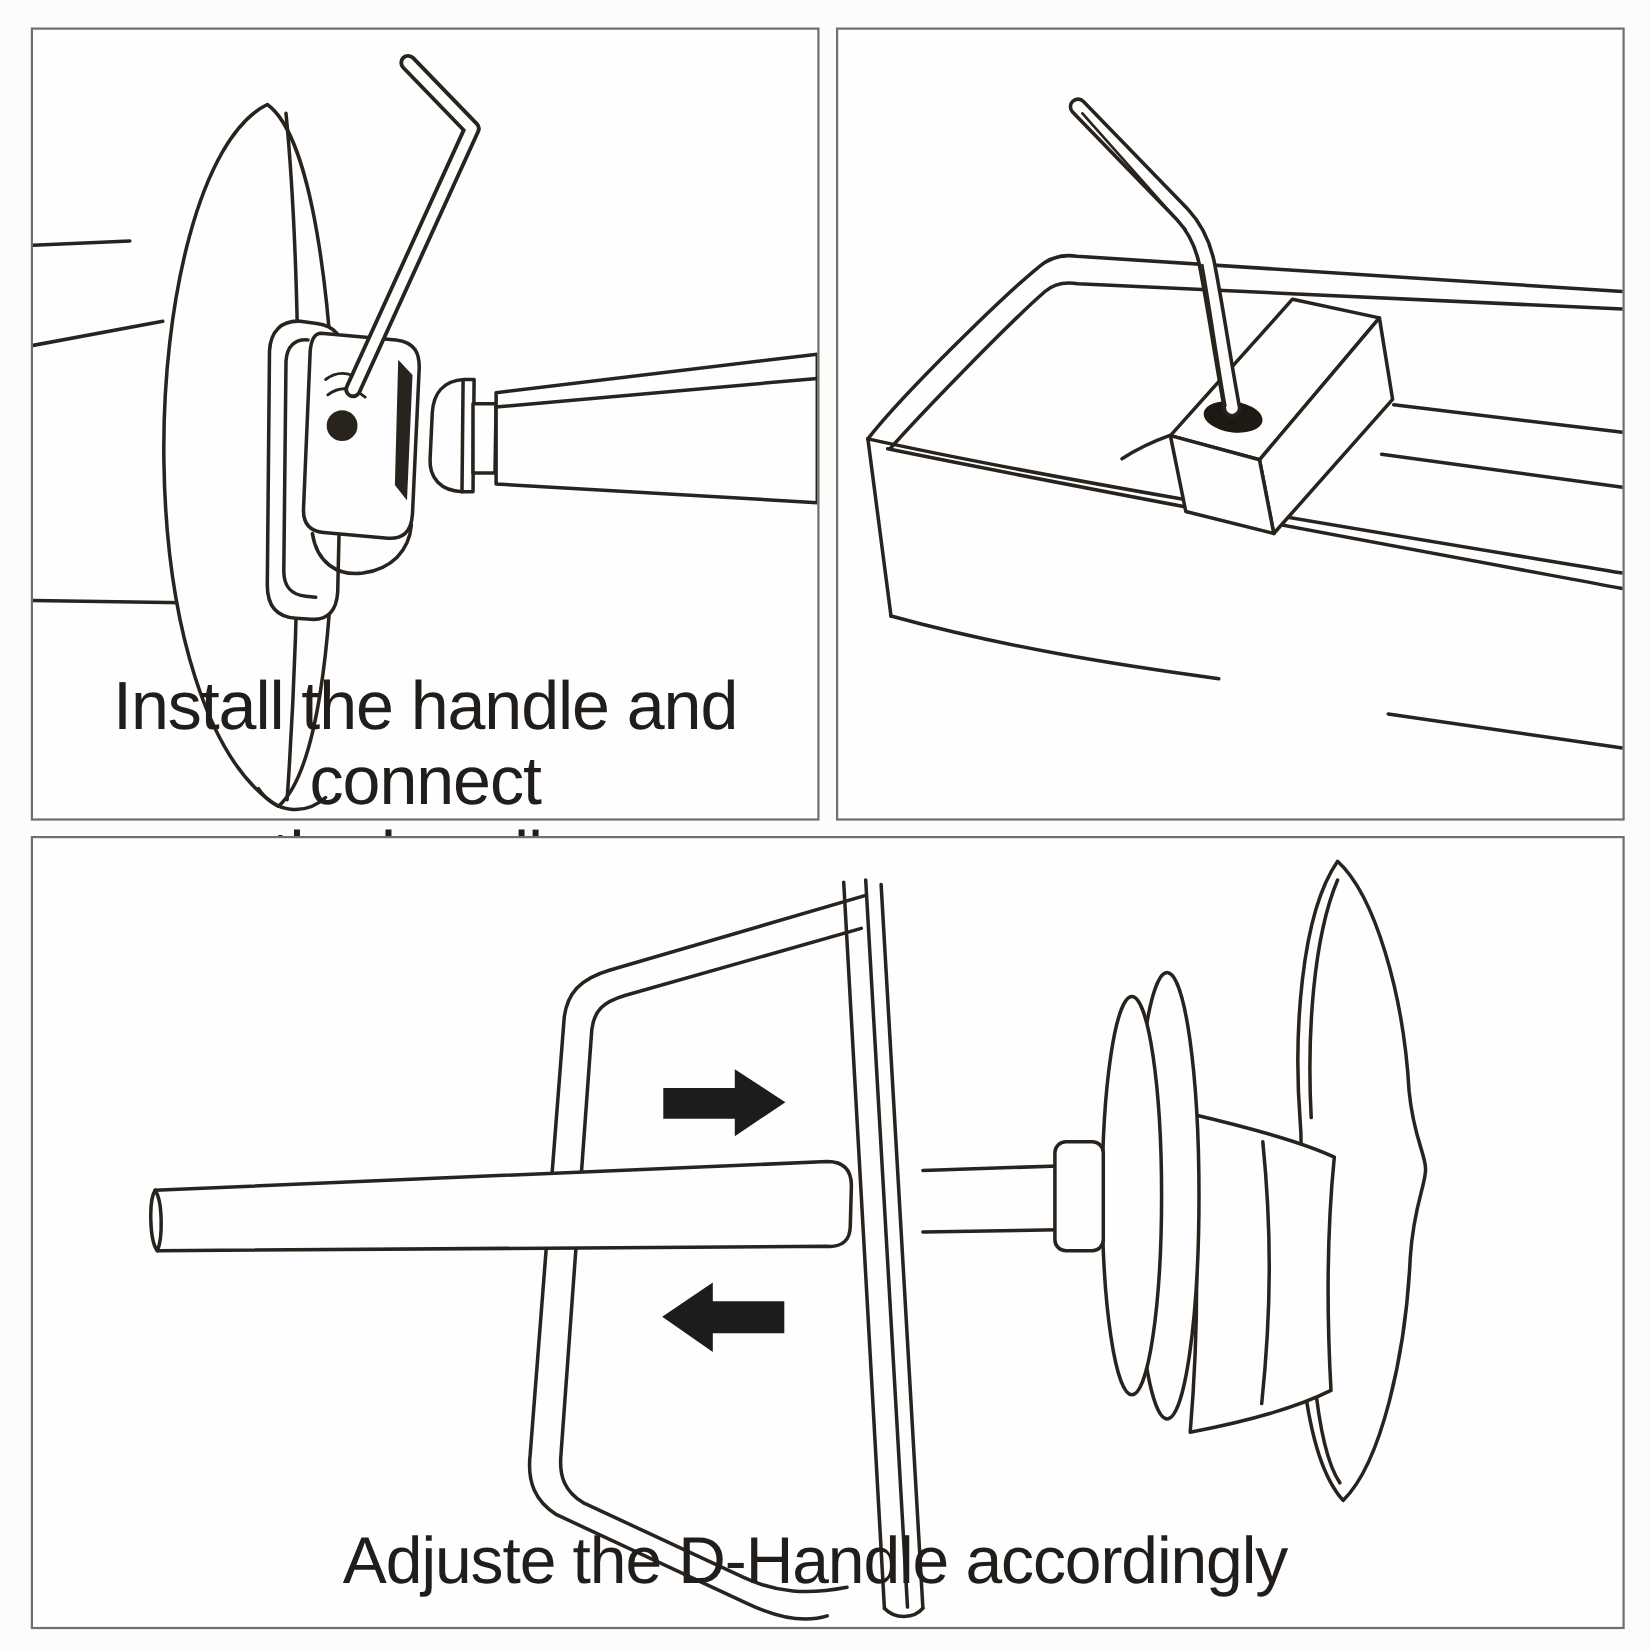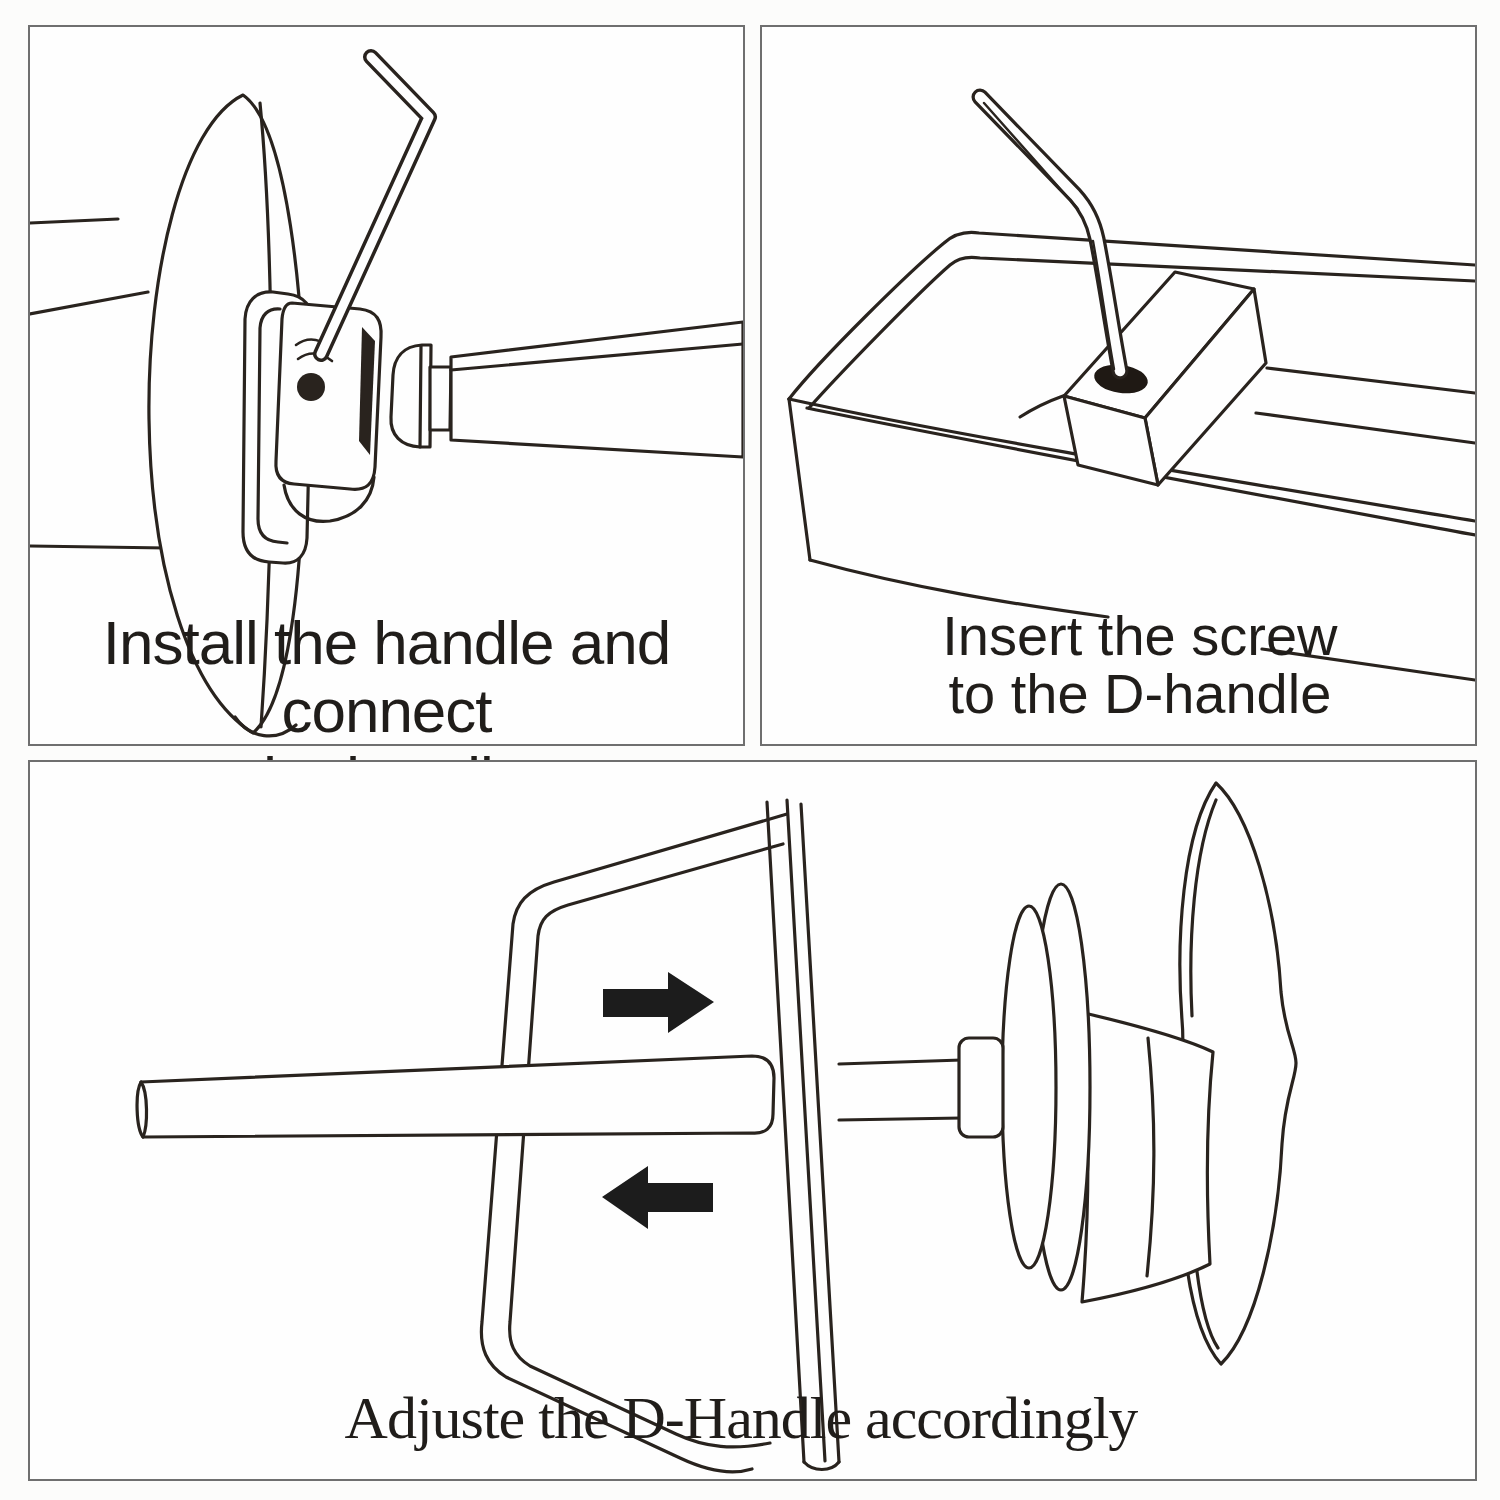--- a/index.html
+++ b/index.html
@@ -23,21 +23,21 @@
     width:100%;
     text-align:center;
     color:#201d1a;
     pointer-events:none;
   }
   .cap1{top:582px;font-size:62px;line-height:68px;letter-spacing:-1px;}
   .cap2{top:580px;left:53%;width:auto;transform:translateX(-50%);font-size:56px;line-height:58px;white-space:nowrap;letter-spacing:0;}
   .cap3{top:622px;left:49.2%;width:auto;transform:translateX(-50%);font-size:60px;white-space:nowrap;letter-spacing:-1px;}
   #panel-1{left:28px;top:25px;width:717px;height:721px;}
   #panel-2{left:760px;top:25px;width:717px;height:721px;}
-  #panel-3{left:28px;top:760px;width:1449px;height:721px;font-family:Liberation Serif, serif;}
+  #panel-3{left:28px;top:760px;width:1449px;height:721px;}
 </style>
 </head>
 <body>
 
 <div class="stage">
 
   <div class="panel" id="panel-1">
     <svg viewBox="0 0 713 717">
       <g stroke="#29231e" stroke-width="3.2" fill="none" stroke-linecap="round" stroke-linejoin="round">
 
@@ -113,24 +113,20 @@
           <ellipse cx="359" cy="352" rx="27" ry="14" fill="#1f1914" stroke="none" transform="rotate(8 359 352)"></ellipse>
         </g>
 
         <g>
           <path d="M358,344 C349,296 344,258 335,212 C331,193 324,180 313,168 L218,70" stroke-width="17"></path>
           <path d="M358,344 C349,296 344,258 335,212 C331,193 324,180 313,168 L218,70" stroke="#fefefe" stroke-width="10.5"></path>
           <path d="M352,342 C344,298 339,258 331,214 M316,182 L222,76" stroke-width="2.4"></path>
         </g>
       </g>
     </svg>
-    <div class="caption cap2">
-      <div>Insert the screw</div>
-      <div>to the D-handle</div>
-    </div>
   </div>
 
   <div class="panel" id="panel-3">
     <svg viewBox="0 0 1445 717">
       <g stroke="#29231e" stroke-width="3.2" fill="none" stroke-linecap="round" stroke-linejoin="round">
 
         <g>
           <path d="M757,52 L524,120 C497,128 486,141 483,162 L452,560 C449,586 457,603 476,615 L650,696 C684,712 706,712 722,707"></path>
           <path d="M753,82 L538,143 C518,149 510,157 508,174 L480,560 C478,581 484,594 500,604 L646,672 C676,686 704,688 740,681"></path>
           <path d="M737,40 L774,700"></path>

